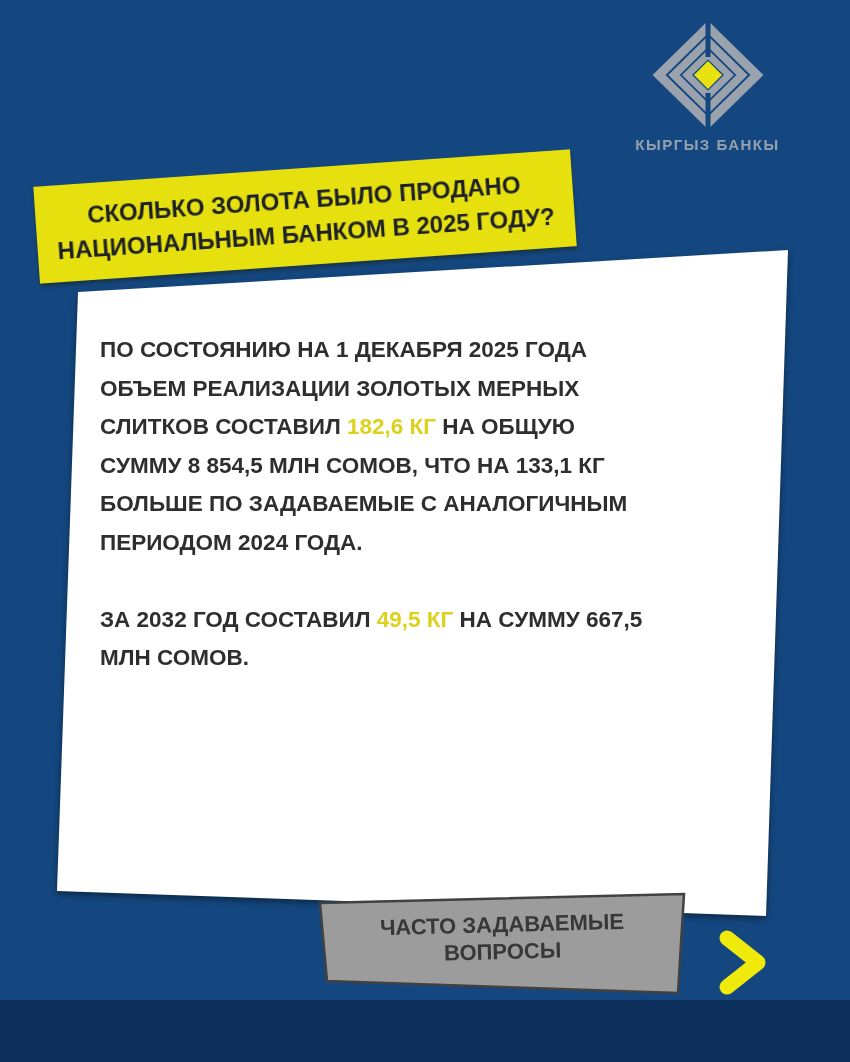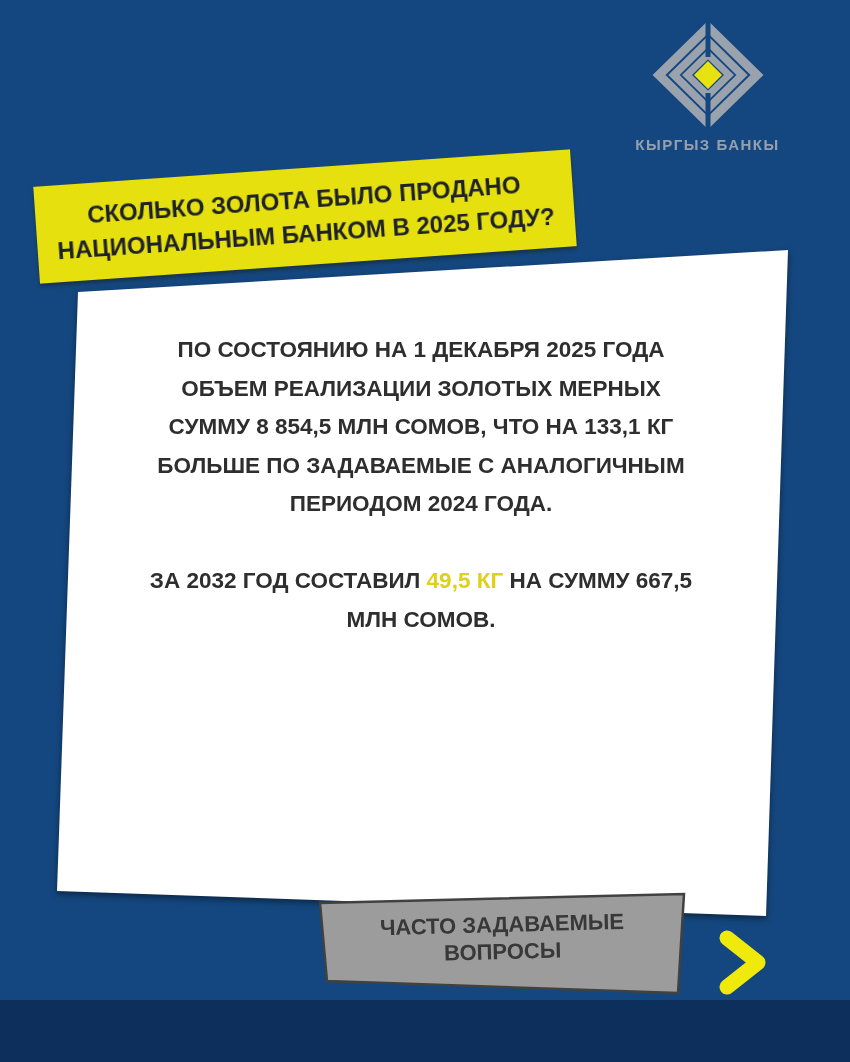--- a/index.html
+++ b/index.html
@@ -30,21 +30,21 @@
   
   .card{
     position:absolute;left:50px;top:243px;width:750px;height:685px;z-index:2;
     filter:drop-shadow(0 3px 3px rgba(0,0,0,0.45));
   }
   .card-shape{
     position:absolute;inset:0;background:#ffffff;
     clip-path:polygon(28px 49px,738px 7px,716px 673px,7px 648px);
   }
   .card-text{
-    position:absolute;left:50px;right:58px;top:88px;text-align:center;
+    position:absolute;left:50px;right:58px;top:88px;text-align:left;
   }
   .card-line{
     font-size:22.5px;font-weight:bold;color:#2e2e2e;line-height:38.5px;
     white-space:nowrap;
   }
   .card-line.empty{height:38.5px;}
   .card-line .hl{color:#ddd11c;}
   
   .faq{position:absolute;left:305px;top:880px;width:395px;height:125px;z-index:2;}
   .faq-svg{position:absolute;inset:0;}
@@ -82,20 +82,21 @@
   <div class="banner">
     <div class="bline">СКОЛЬКО ЗОЛОТА БЫЛО ПРОДАНО</div>
     <div class="bline">НАЦИОНАЛЬНЫМ БАНКОМ В 2025 ГОДУ?</div>
   </div>
 
   <div class="card">
     <div class="card-shape"></div>
     <div class="card-text">
         <div class="card-line"><span>ПО СОСТОЯНИЮ НА 1 ДЕКАБРЯ 2025 ГОДА</span></div>
         <div class="card-line"><span>ОБЪЕМ РЕАЛИЗАЦИИ ЗОЛОТЫХ МЕРНЫХ</span></div>
+        <div class="card-line"><span>СЛИТКОВ СОСТАВИЛ </span><span class="hl">182,6 КГ</span><span> НА ОБЩУЮ</span></div>
         <div class="card-line"><span>СУММУ 8 854,5 МЛН СОМОВ, ЧТО НА 133,1 КГ</span></div>
         <div class="card-line"><span>БОЛЬШЕ ПО ЗАДАВАЕМЫЕ С АНАЛОГИЧНЫМ</span></div>
         <div class="card-line"><span>ПЕРИОДОМ 2024 ГОДА.</span></div>
         <div class="card-line empty"></div>
         <div class="card-line"><span>ЗА 2032 ГОД СОСТАВИЛ </span><span class="hl">49,5 КГ</span><span> НА СУММУ 667,5</span></div>
         <div class="card-line"><span>МЛН СОМОВ.</span></div>
       </div>
   </div>
 
   <div class="faq">

